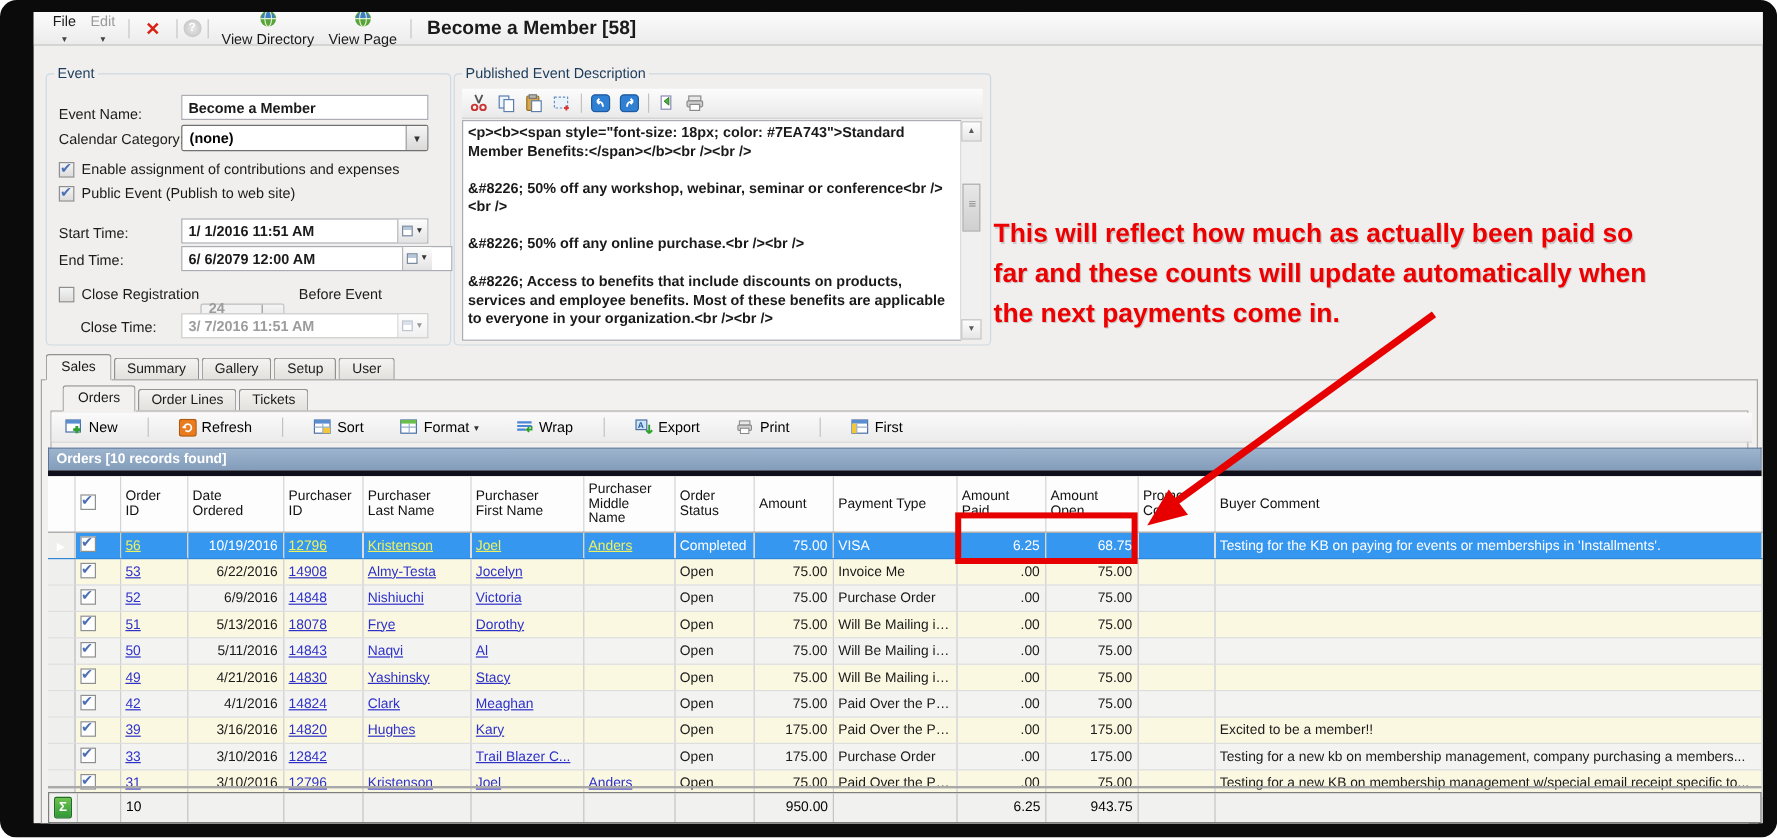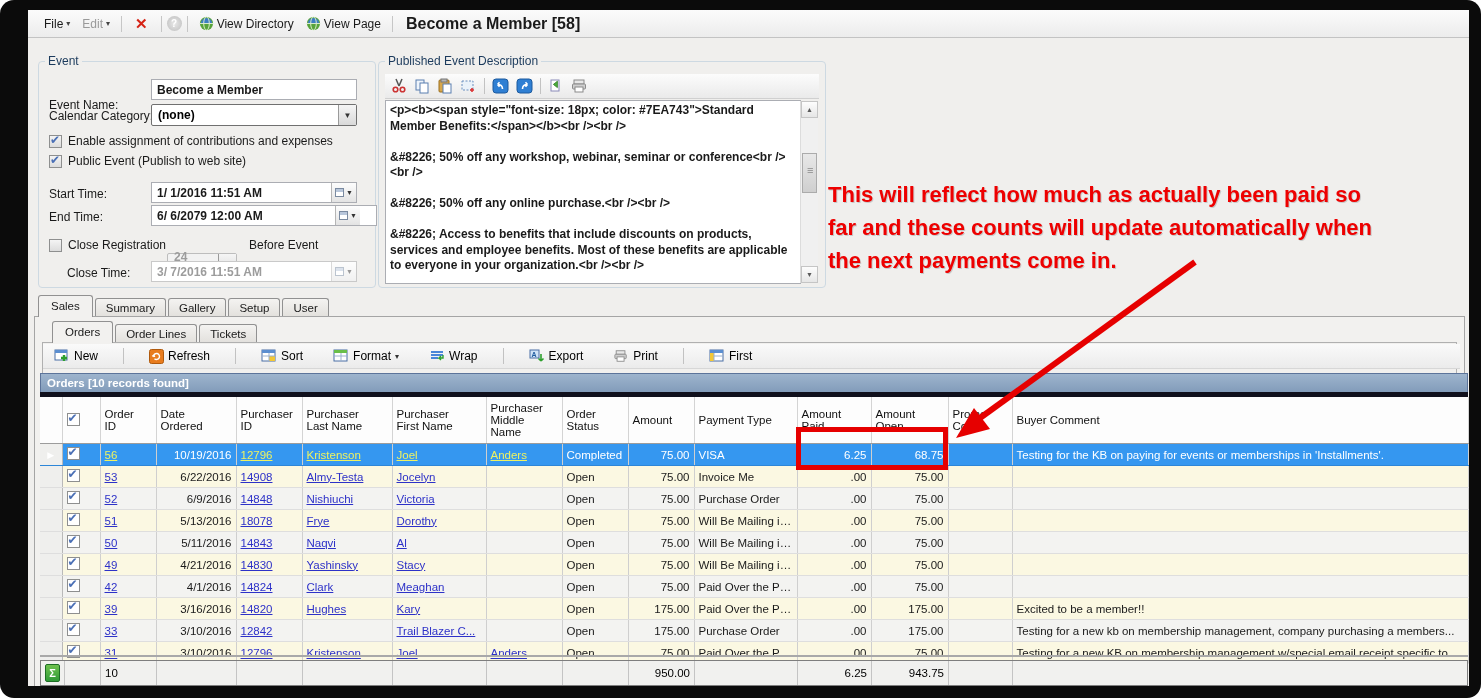--- a/index.html
+++ b/index.html
@@ -4,21 +4,21 @@
 <style>
   html,body{margin:0;padding:0;background:#fff;}
   #stage{position:relative;width:1481px;height:698px;background:#0b0b0b;border-radius:14px;overflow:hidden;
          font-family:"Liberation Sans",sans-serif;-webkit-font-smoothing:antialiased;}
   #app{position:absolute;left:28px;top:10px;width:1441px;height:676px;background:#f0efed;overflow:hidden;}
 
   
   #menubar{position:absolute;left:0;top:0;width:100%;height:28px;background:linear-gradient(#fbfbfb,#ececec);
            border-bottom:1px solid #c3c3c3;display:flex;align-items:center;padding-left:10px;box-sizing:border-box;
            font-size:12px;color:#1a1a1a;}
-  .mi{display:flex;align-items:center;gap:3px;padding:2px 6px;cursor:default;}
+  .mi{display:flex;align-items:center;gap:3px;padding:2px 6px;cursor:default;flex-direction:column;}
   .mi .dd{font-size:8px;color:#444;}
   .mi.disabled{color:#9a9a9a;}
   .msep{width:1px;height:16px;background:#c6c6c6;margin:0 5px;}
   #del-x{color:#d62315;font-weight:bold;font-size:15px;padding:0 8px;}
   .help-circ{width:15px;height:15px;border-radius:50%;background:radial-gradient(#e8e8e8,#bdbdbd);color:#fff;
              font-size:10px;font-weight:bold;display:flex;align-items:center;justify-content:center;}
   .globe{width:15px;height:15px;display:inline-block;}
   #doc-title{font-weight:bold;font-size:16px;padding:0 8px;}
 
   
@@ -151,21 +151,21 @@
             <line x1="1" y1="8" x2="15" y2="8" stroke="#dff0d0" stroke-width="1"></line>
           </svg>
       <span>View Page</span>
     </div>
     <div class="msep"></div>
     <div id="doc-title">Become a Member [58]</div>
   </div>
 
   <fieldset id="event-box">
     <legend>Event</legend>
-    <div class="lbl" style="left:10px;top:30px;">Event Name:</div>
+    <div class="lbl" style="left:10px;top:20px;">Event Name:</div>
     <div class="tbox" style="left:112px;top:11px;width:206px;height:21px;">
           <span>Become a Member</span>
         </div>
 
     <div class="lbl" style="left:10px;top:41px;">Calendar Category:</div>
     <div class="combo" style="left:112px;top:36px;width:206px;height:22px;">
       <span class="val">(none)</span>
       <span class="btn">▼</span>
     </div>
 

